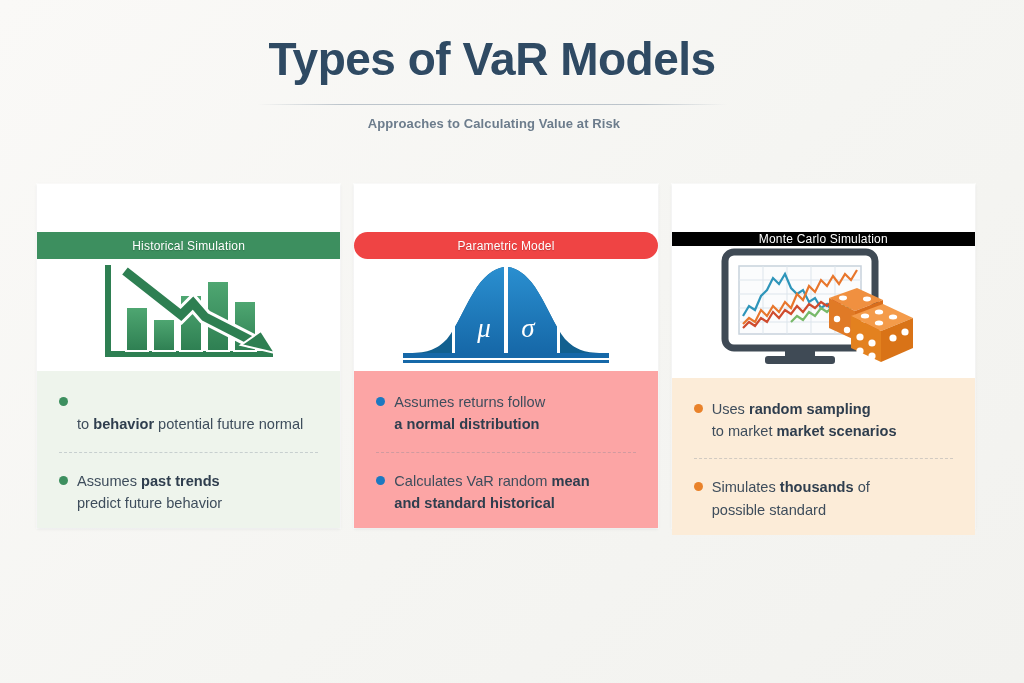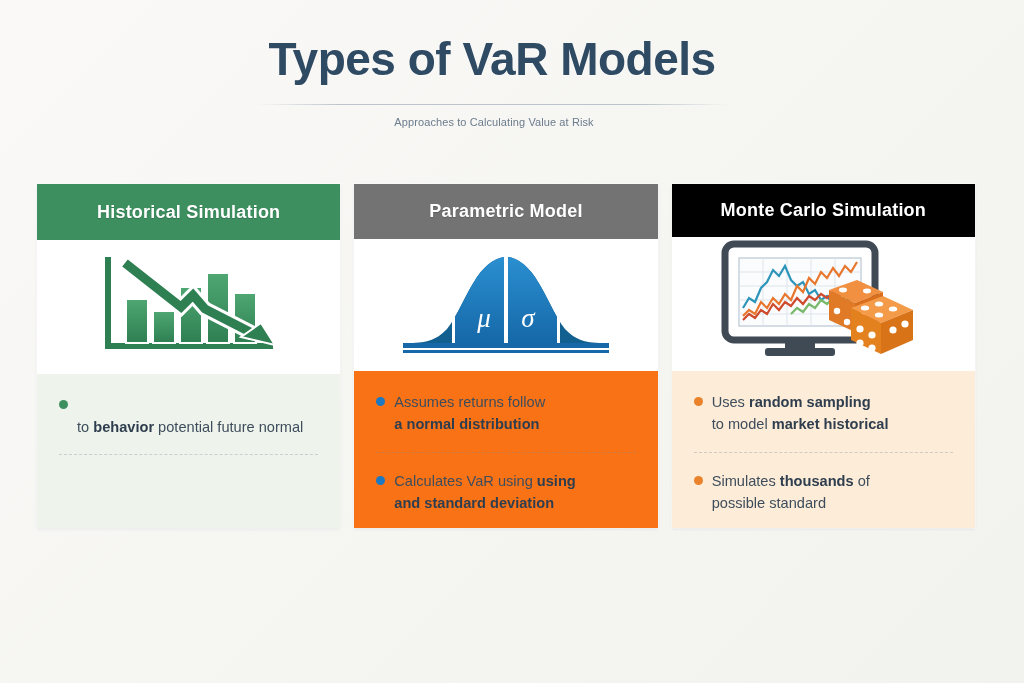--- a/index.html
+++ b/index.html
@@ -37,24 +37,24 @@
     margin: 0;
     text-shadow: 0 1px 1px rgba(255,255,255,0.7);
   }
   .title-rule {
     width: 470px;
     height: 1px;
     margin: 19px auto 0 auto;
     background: linear-gradient(to right, rgba(140,155,170,0) 0%, rgba(140,155,170,0.55) 18%, rgba(140,155,170,0.55) 82%, rgba(140,155,170,0) 100%);
   }
   .subtitle {
-    font-size: 11px;
+    font-size: 13px;
     color: #6c7c8c;
     margin: 11px 0 0 4px;
-    font-weight: normal;
+    font-weight: bold;
     letter-spacing: 0.1px;
   }
 
   
   .columns {
     position: absolute;
     top: 184px;
     left: 37px;
     width: 938px;
     height: 344px;
@@ -67,45 +67,46 @@
     flex-direction: column;
     box-shadow: 0 1px 3px rgba(60,70,80,0.10), 0 0 0 1px rgba(255,255,255,0.6);
     background: #ffffff;
   }
   .card-header {
     height: 56px;
     display: flex;
     align-items: center;
     justify-content: center;
     color: #ffffff;
-    font-size: 18px;
-    font-weight: bold;
+    font-size: 12px;
+    font-weight: normal;
     letter-spacing: 0.2px;
     text-shadow: 0 1px 1px rgba(0,0,0,0.18);
+    margin-top: 48px;
   }
   .card-icon {
     height: 134px;
     background: #ffffff;
     display: flex;
     align-items: center;
     justify-content: center;
     position: relative;
   }
   .card-body {
     flex: 1;
     padding: 18px 16px 14px 16px;
     display: flex;
     flex-direction: column;
   }
 
   
   .c-green .card-header { background: #3d8f5f; }
   .c-green .card-body   { background: #eef4ec; }
-  .c-blue  .card-header { background: #737373; }
-  .c-blue  .card-body   { background: #f97316; }
+  .c-blue  .card-header { background: #ef4444; border-radius: 15px; }
+  .c-blue  .card-body   { background: #fca5a5; }
   .c-orange .card-header{ background: #000000; }
   .c-orange .card-body  { background: #fcecd8; margin-top: 8px; }
 
   
   .bullet {
     display: flex;
     align-items: flex-start;
     gap: 9px;
     padding: 2px 0 0 6px;
   }
@@ -185,20 +186,27 @@
         <div class="bullet">
           <span class="bullet-dot"></span>
           <span class="bullet-text">
             <br>
             <span>to </span><span class="b">behavior</span><span> potential future normal</span>
           </span>
         </div>
 
         <div class="bullet-divider"></div>
 
+        <div class="bullet">
+          <span class="bullet-dot"></span>
+          <span class="bullet-text">
+            <span>Assumes </span><span class="b">past trends</span><br>
+            <span>predict future behavior</span>
+          </span>
+        </div>
         <div class="spacer"></div>
       </div>
     </div>
 
     <div class="card c-blue">
       <div class="card-header">Parametric Model</div>
 
       <div class="card-icon">
         <svg class="icon-svg" width="210" height="112" viewBox="0 0 210 112">
           <defs>
@@ -237,22 +245,22 @@
             <span>Assumes returns follow</span><br>
             <span class="b">a normal distribution</span>
           </span>
         </div>
 
         <div class="bullet-divider"></div>
 
         <div class="bullet">
           <span class="bullet-dot"></span>
           <span class="bullet-text">
-            <span>Calculates VaR using </span><span class="b">using</span><br>
-            <span class="b">and standard deviation</span>
+            <span>Calculates VaR random </span><span class="b">mean</span><br>
+            <span class="b">and standard historical</span>
           </span>
         </div>
         <div class="spacer"></div>
       </div>
     </div>
 
     <div class="card c-orange">
       <div class="card-header">Monte Carlo Simulation</div>
 
       <div class="card-icon">
@@ -316,21 +324,21 @@
             </g>
           </g>
         </svg>
       </div>
 
       <div class="card-body">
         <div class="bullet">
           <span class="bullet-dot"></span>
           <span class="bullet-text">
             <span>Uses </span><span class="b">random sampling</span><br>
-            <span>to model </span><span class="b">market historical</span>
+            <span>to market </span><span class="b">market scenarios</span>
           </span>
         </div>
 
         <div class="bullet-divider"></div>
 
         <div class="bullet">
           <span class="bullet-dot"></span>
           <span class="bullet-text">
             <span>Simulates </span><span class="b">thousands</span><span> of</span><br>
             <span>possible standard</span>

